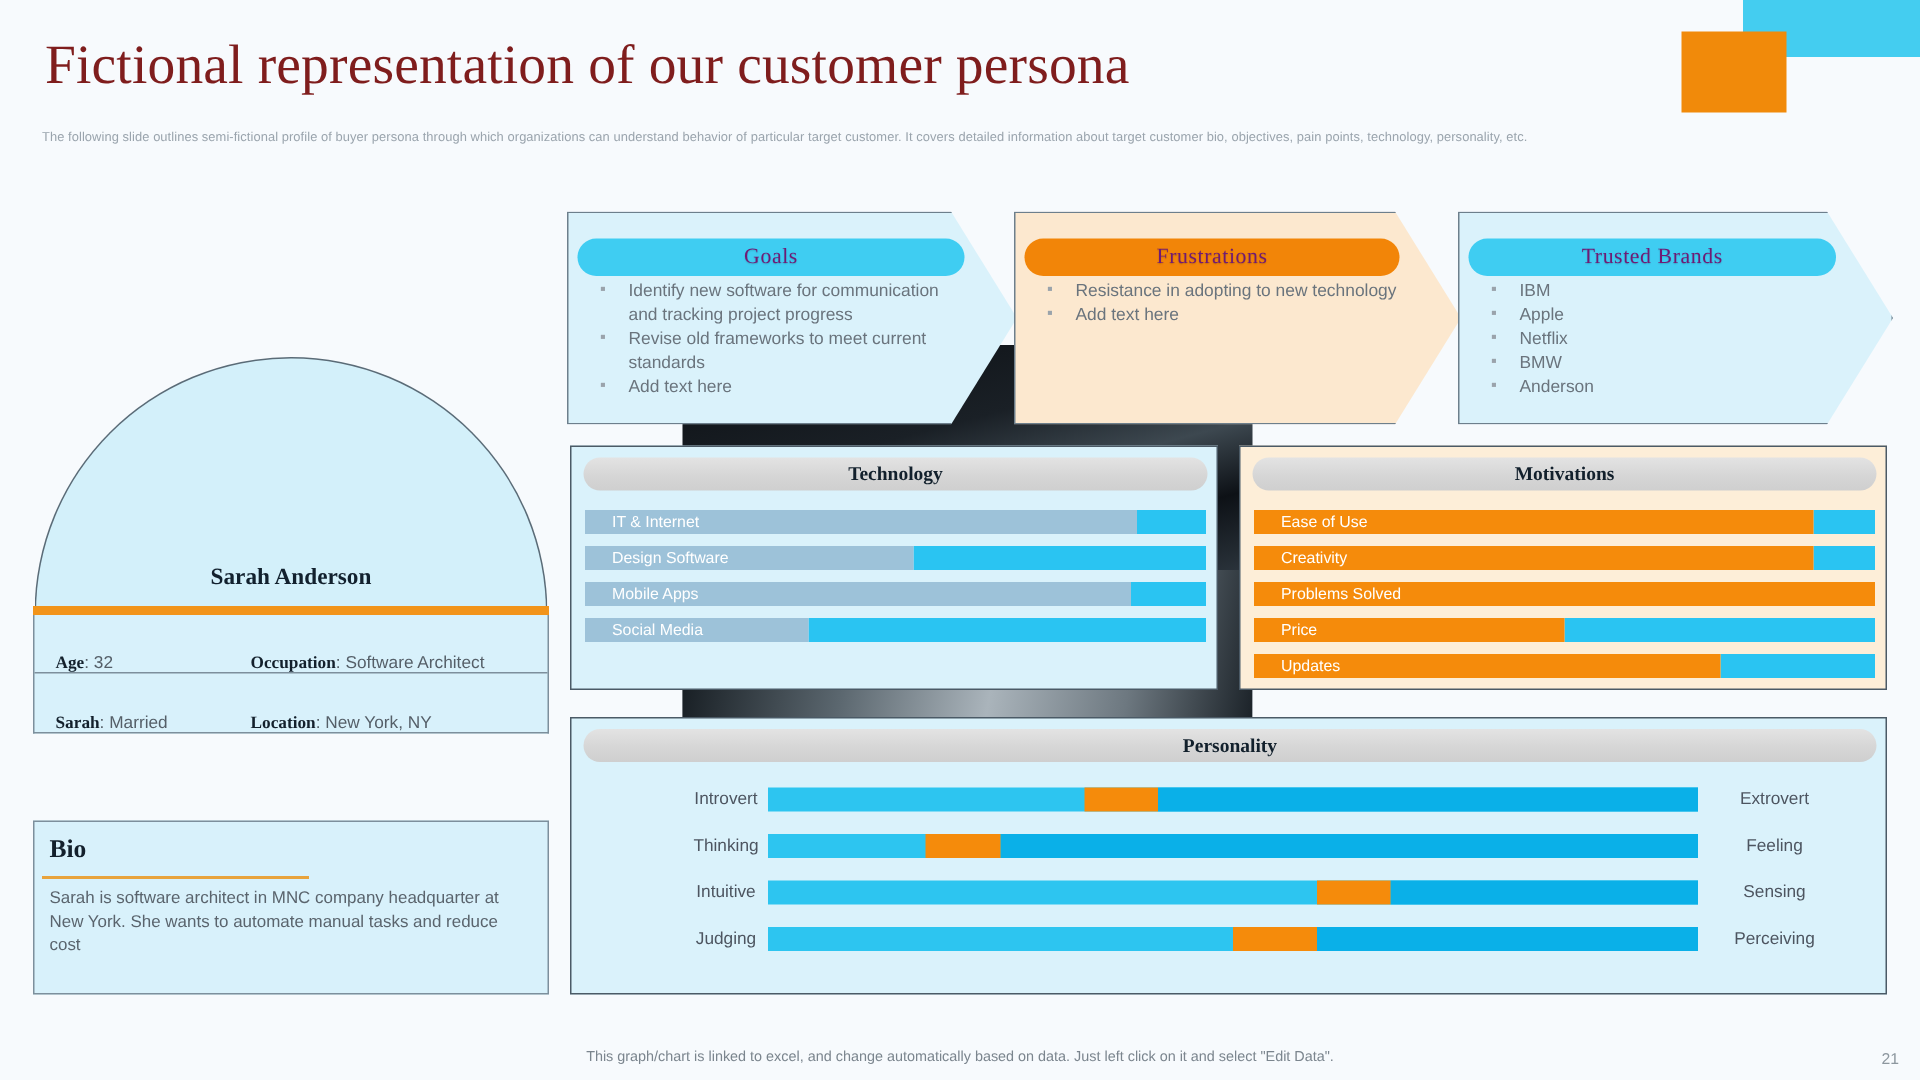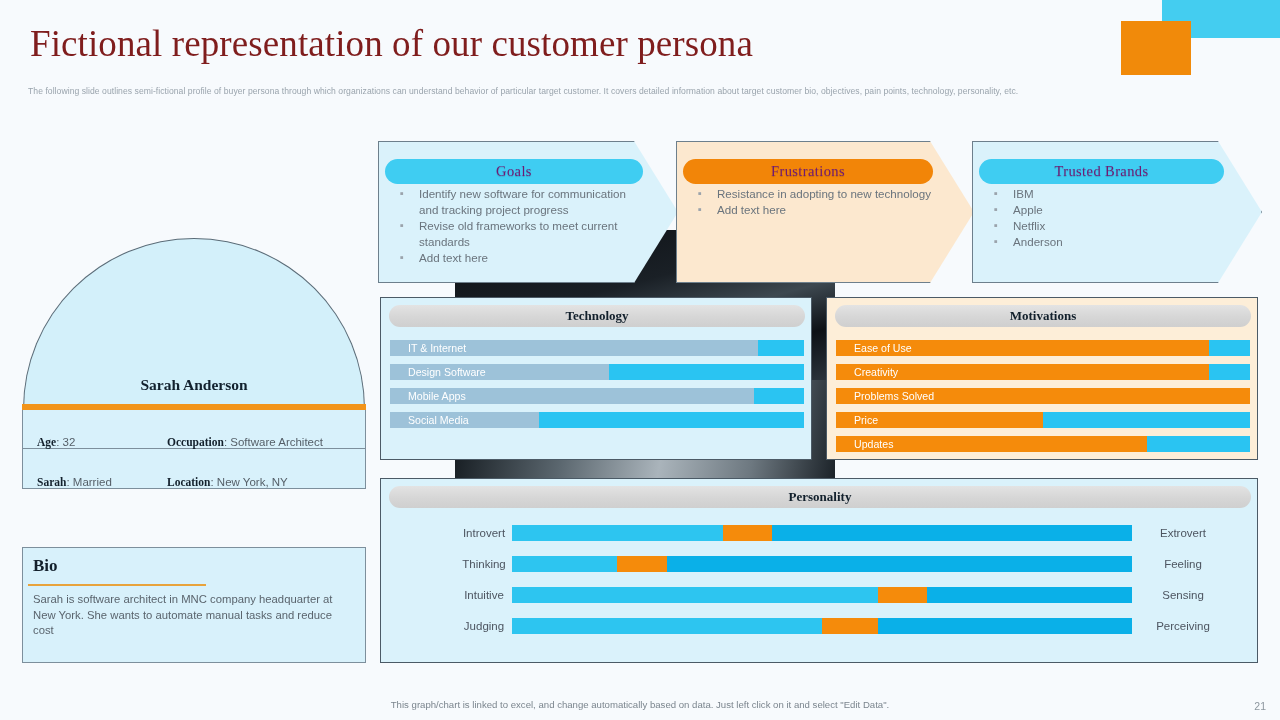--- a/index.html
+++ b/index.html
@@ -249,20 +249,21 @@
       <li>Add text here</li>
     </ul>
   </div>
 
   <div class="chev chev-brands">
     <div class="chev-head head-brands">Trusted Brands</div>
     <ul class="chev-list">
       <li>IBM</li>
       <li>Apple</li>
       <li>Netflix</li>
+      <li>BMW</li>
       <li>Anderson</li>
     </ul>
   </div>
 
   <div class="panel panel-tech">
     <div class="panel-head head-tech">Technology</div>
     <div class="hbar-wrap" id="tech-bars" style="top:42px;">
         <div class="hbar-row">
           <div class="hbar-rest" style="width: 11%;"></div>
           <div class="hbar-fill" style="width: 89%; background: rgb(157, 194, 217);"></div>

